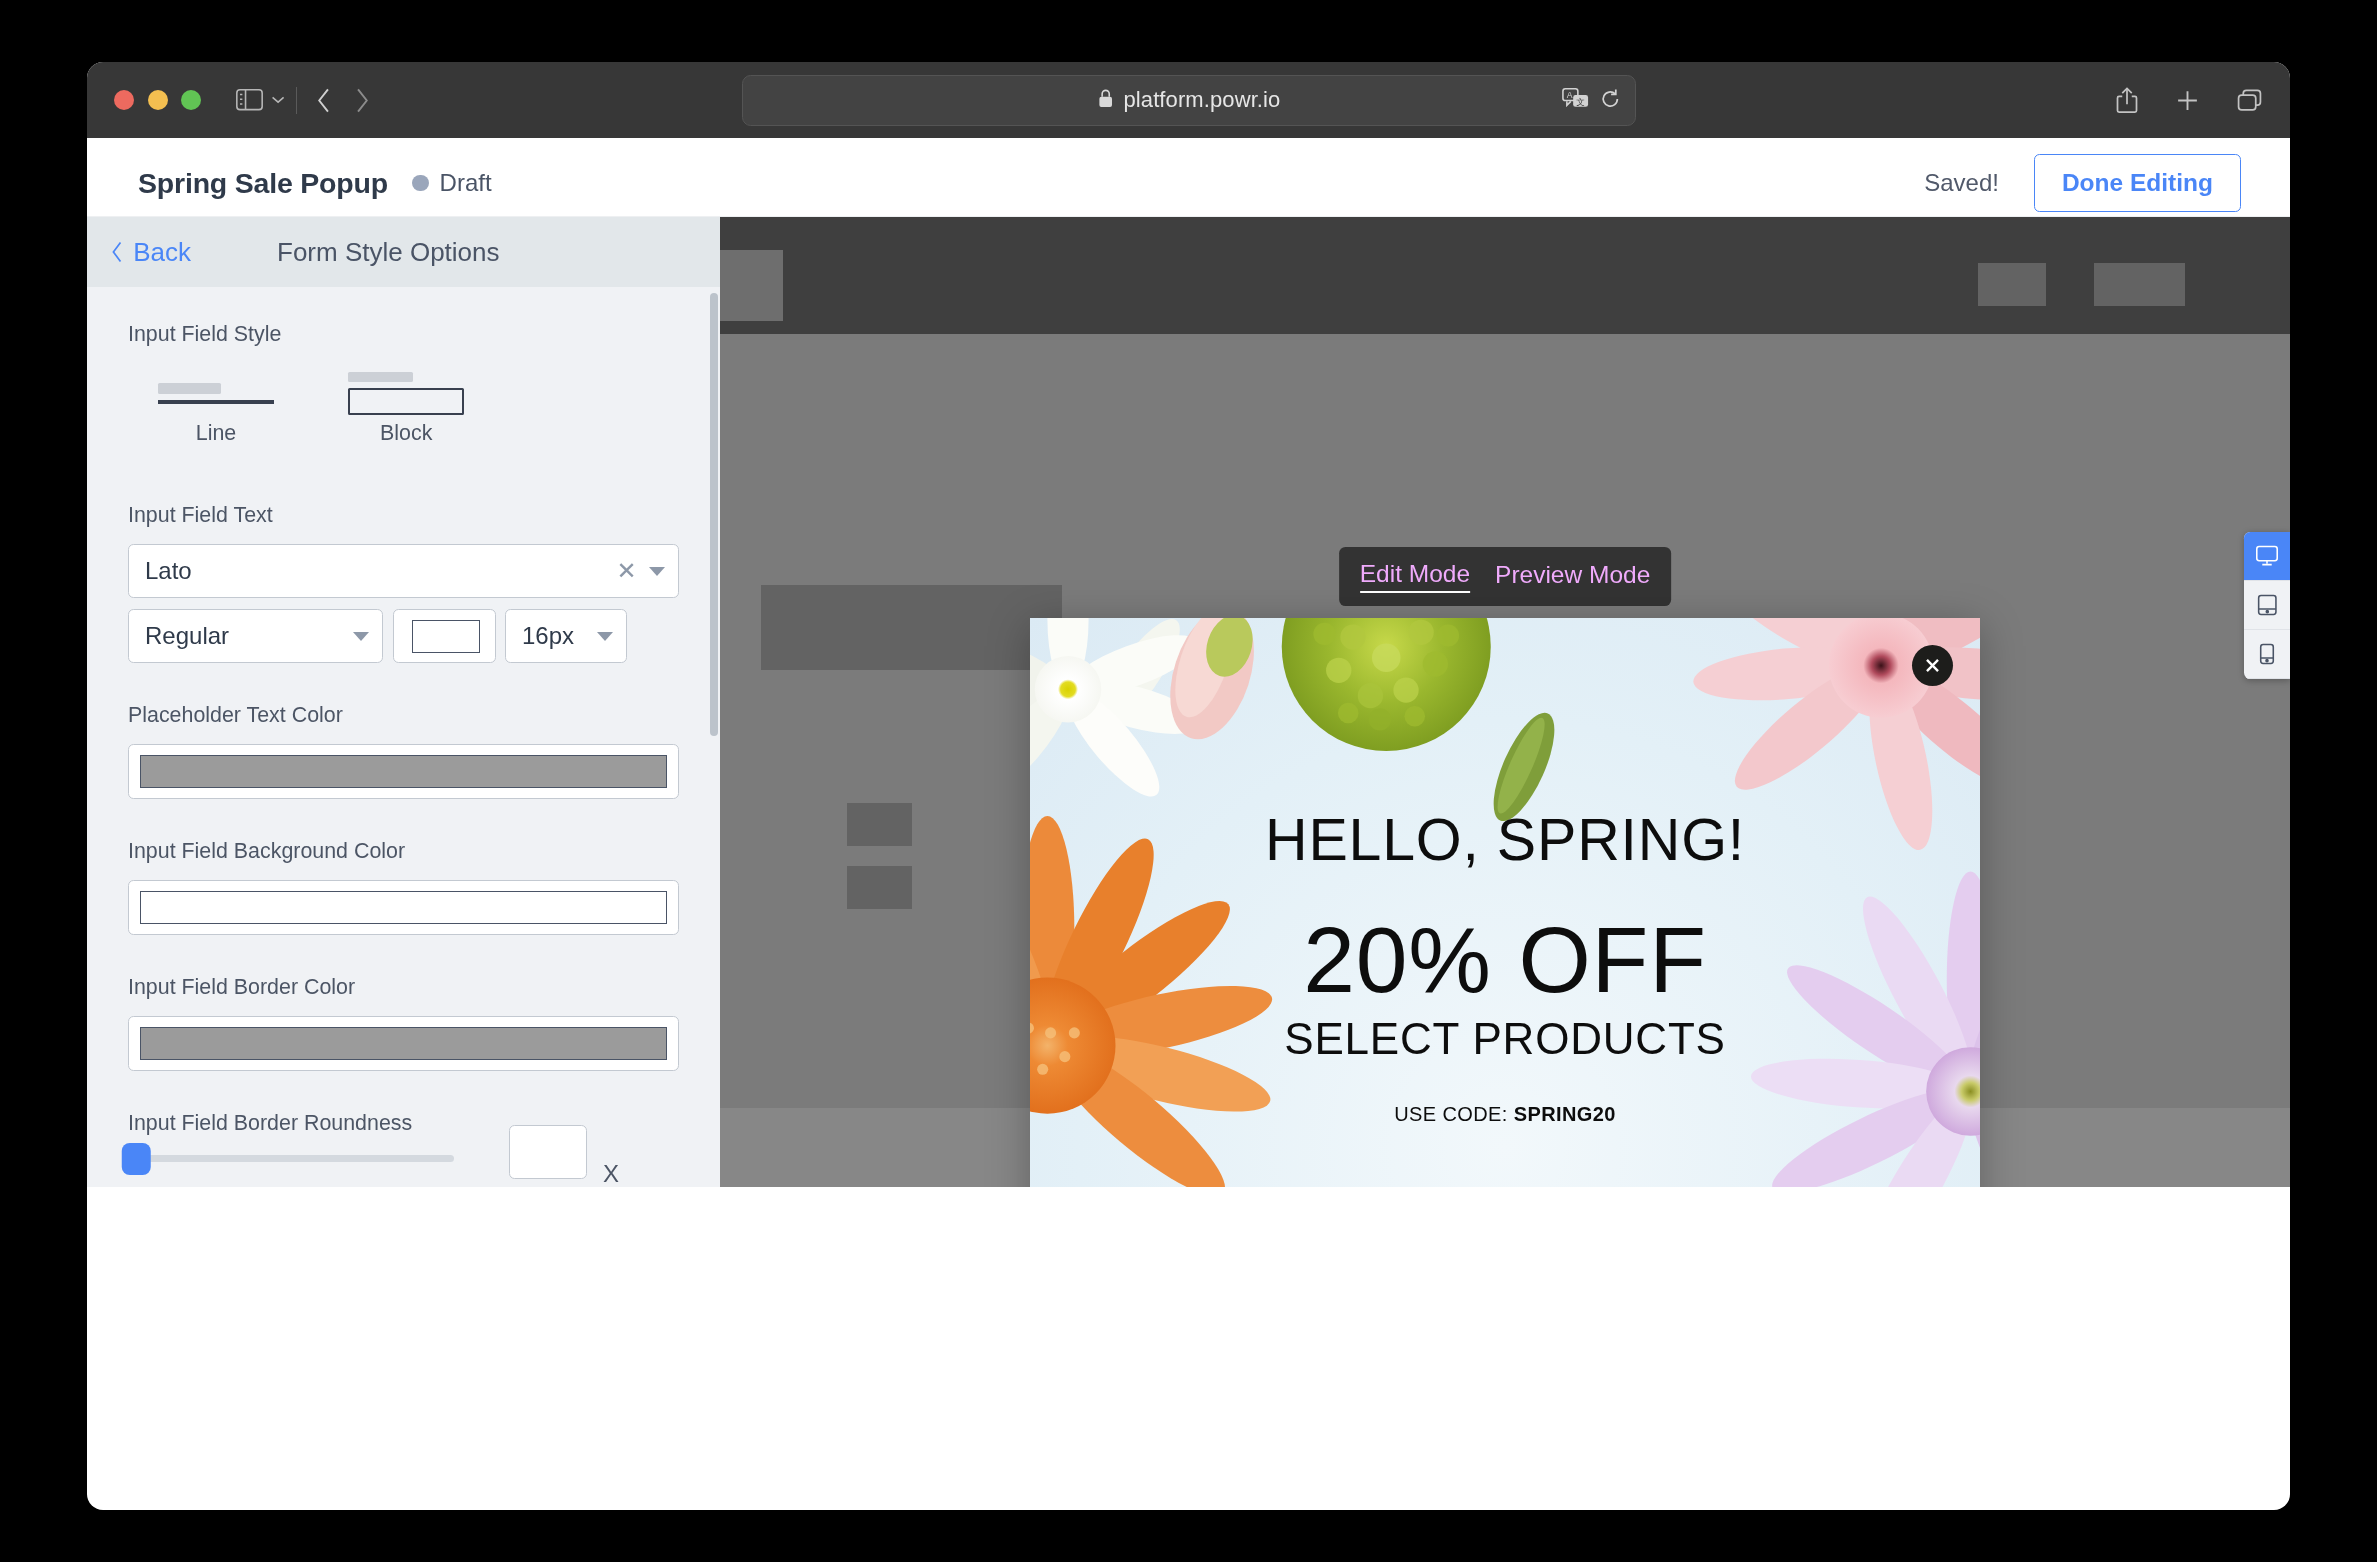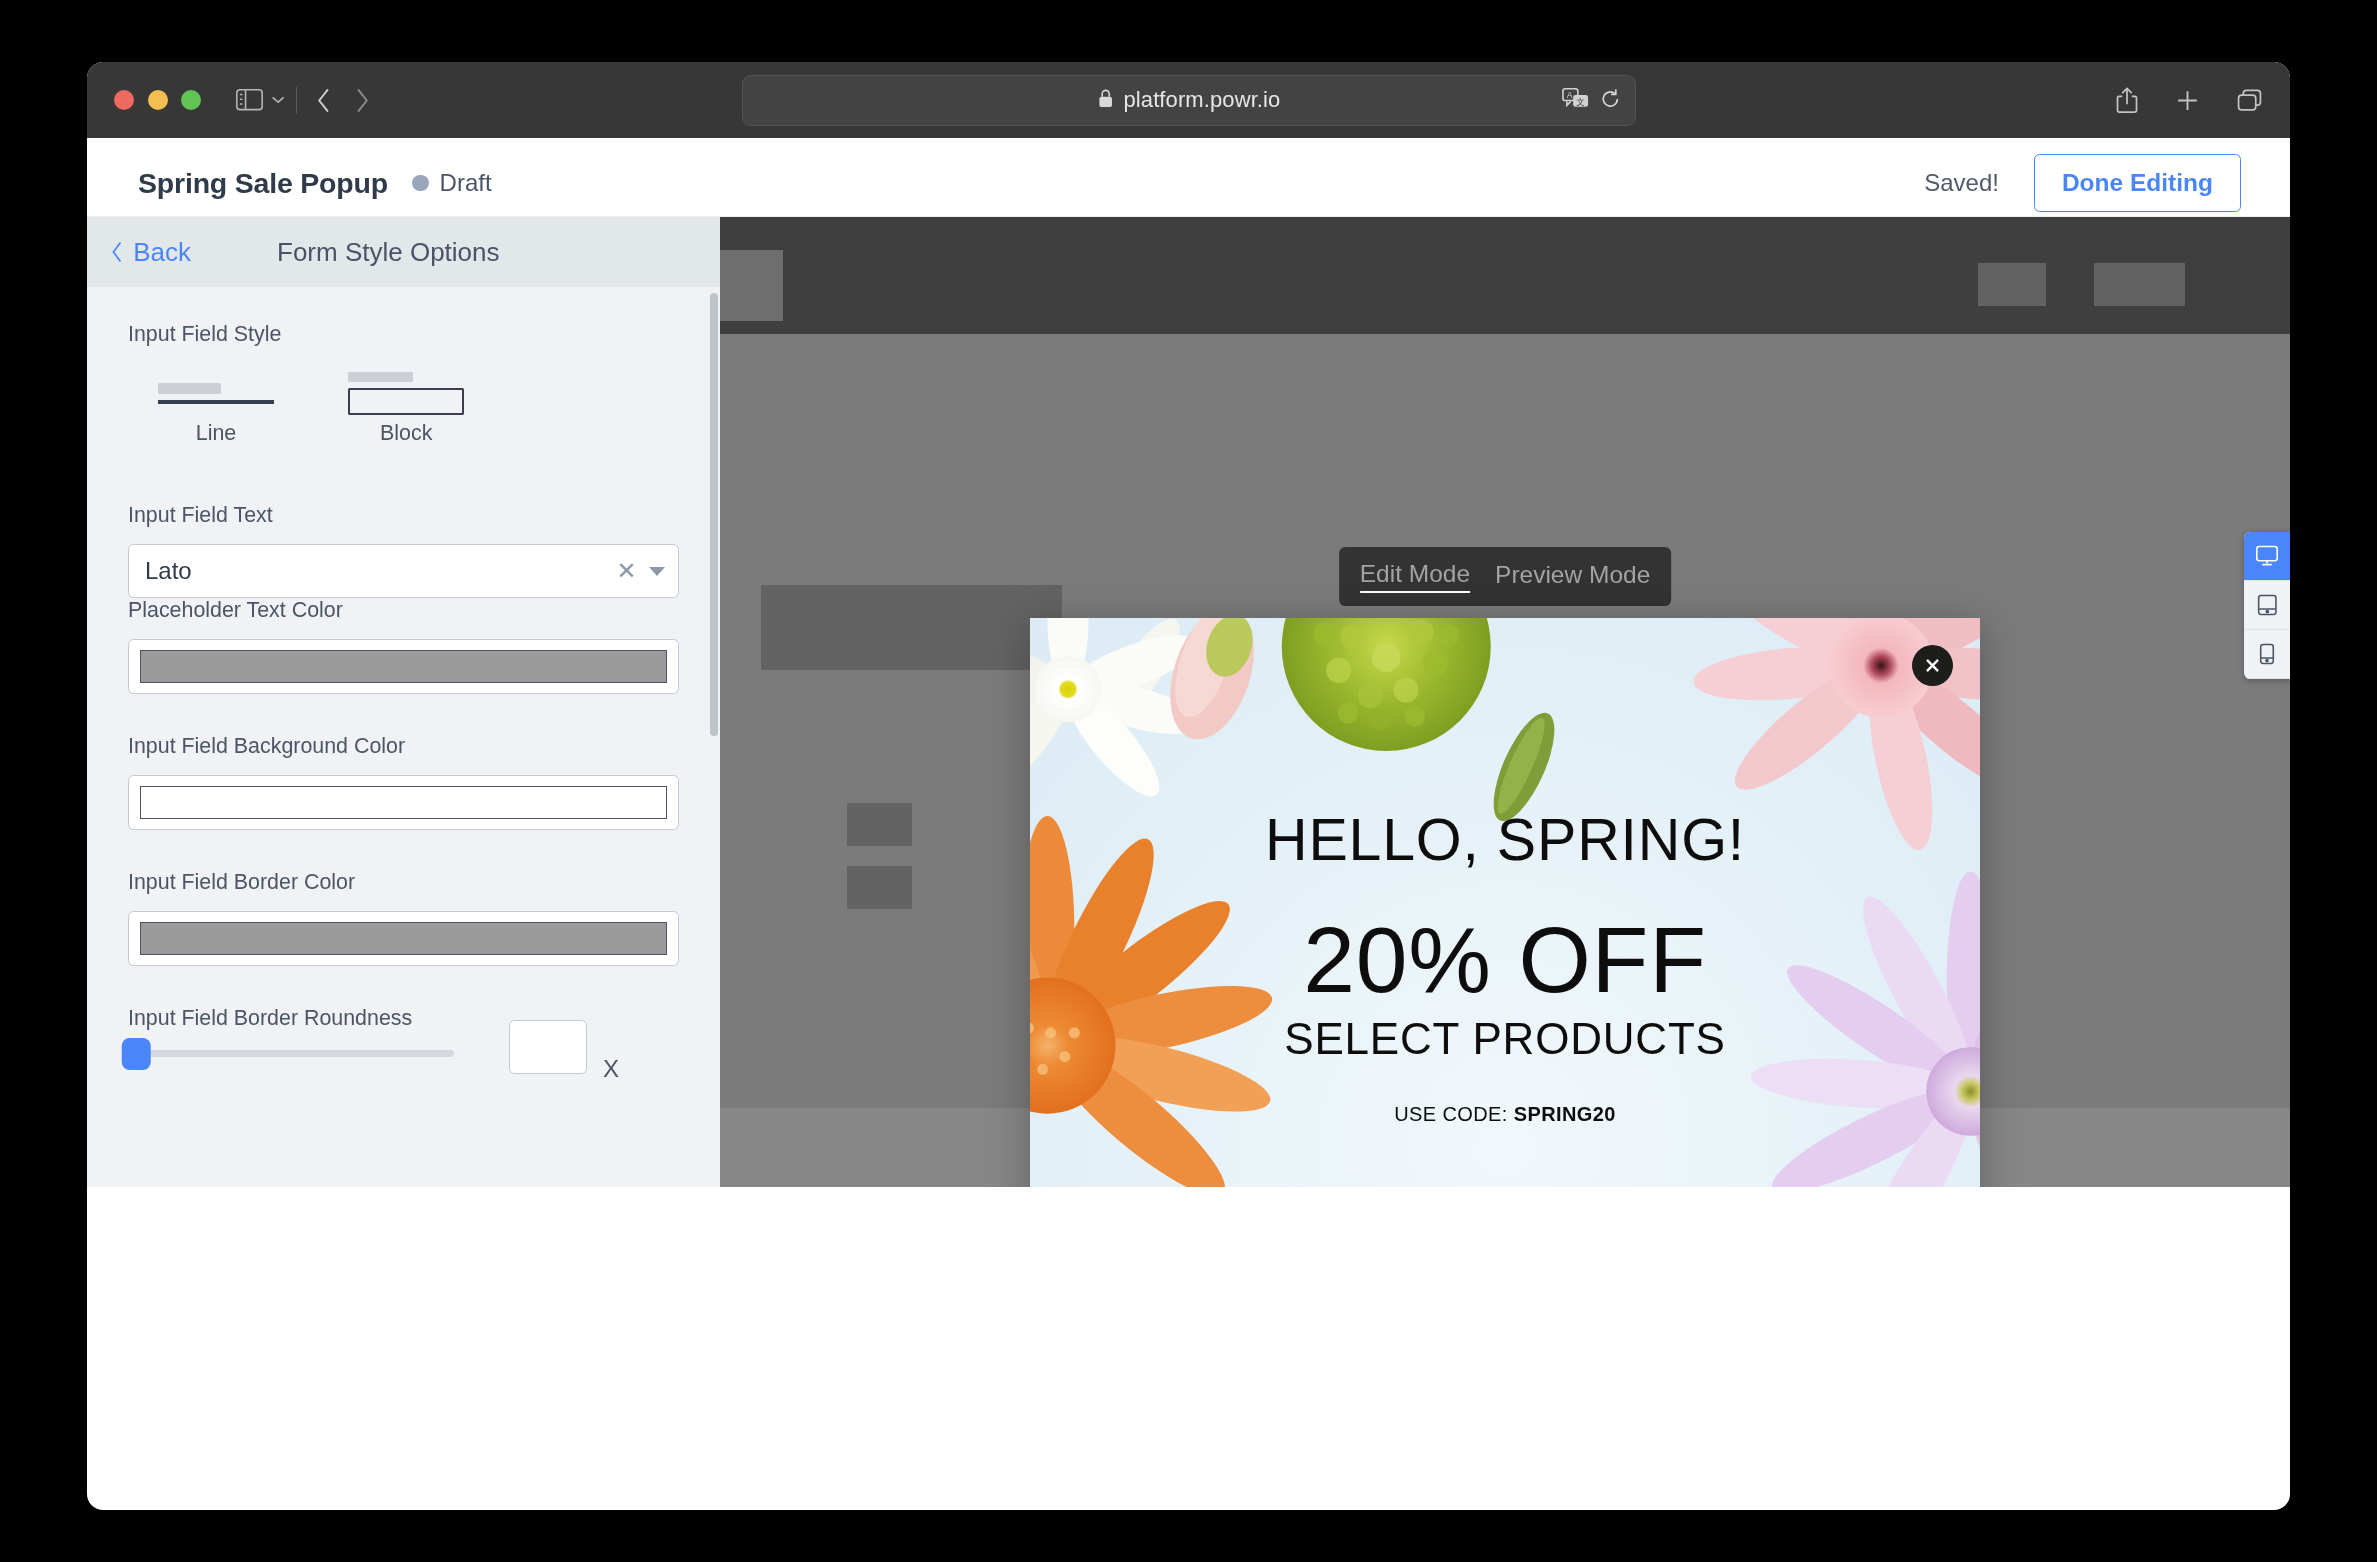--- a/index.html
+++ b/index.html
@@ -199,21 +199,21 @@
   .mode-toggle {
     position: absolute;
     left: 50%; transform: translateX(-50%);
     top: 330px;
     background: #333333;
     border-radius: 6.3px;
     padding: 12.7px 20.6px;
     display: flex; gap: 25px; align-items: center;
     z-index: 6;
   }
-  .mode-item { color: #a3a3a3; font-size: 24.5px; cursor: pointer; padding-bottom: 3.2px; }
+  .mode-item { color: #f0abfc; font-size: 24.5px; cursor: pointer; padding-bottom: 3.2px; }
   .mode-item.active { border-bottom: 2.4px solid #ffffff; }
 
   
   .device-switch {
     position: absolute;
     right: 0; top: 315px;
     width: 46px;
     background: #f0f2f5;
     border-radius: 6.3px 0 0 6.3px;
     overflow: hidden;
@@ -413,20 +413,33 @@
             </div>
             <div class="sc-label">Block</div>
           </div>
         </div>
 
         <div class="field-label">Input Field Text</div>
         <div class="select-box">
           <span class="val">Lato</span>
           <span class="clear-x">✕</span>
           <span class="caret"></span>
+        </div>
+        <div class="font-row">
+          <div class="select-box weight">
+            <span class="val">Regular</span>
+            <span class="caret"></span>
+          </div>
+          <div class="select-box colorbtn">
+            <span class="swatch-sm"></span>
+          </div>
+          <div class="select-box size">
+            <span class="val">16px</span>
+            <span class="caret"></span>
+          </div>
         </div>
 
         <div class="field-label">Placeholder Text Color</div>
         <div class="color-field">
           <span class="color-swatch" style="background:#9b9b9b"></span>
         </div>
 
         <div class="field-label">Input Field Background Color</div>
         <div class="color-field">
           <span class="color-swatch" style="background:#ffffff"></span>

